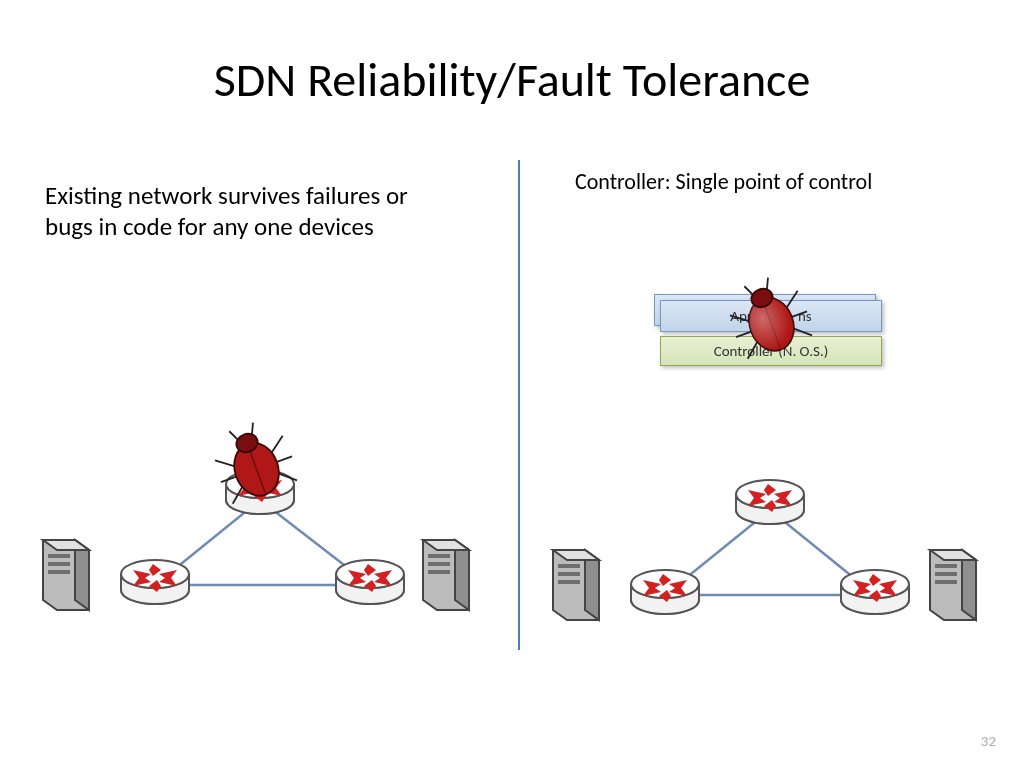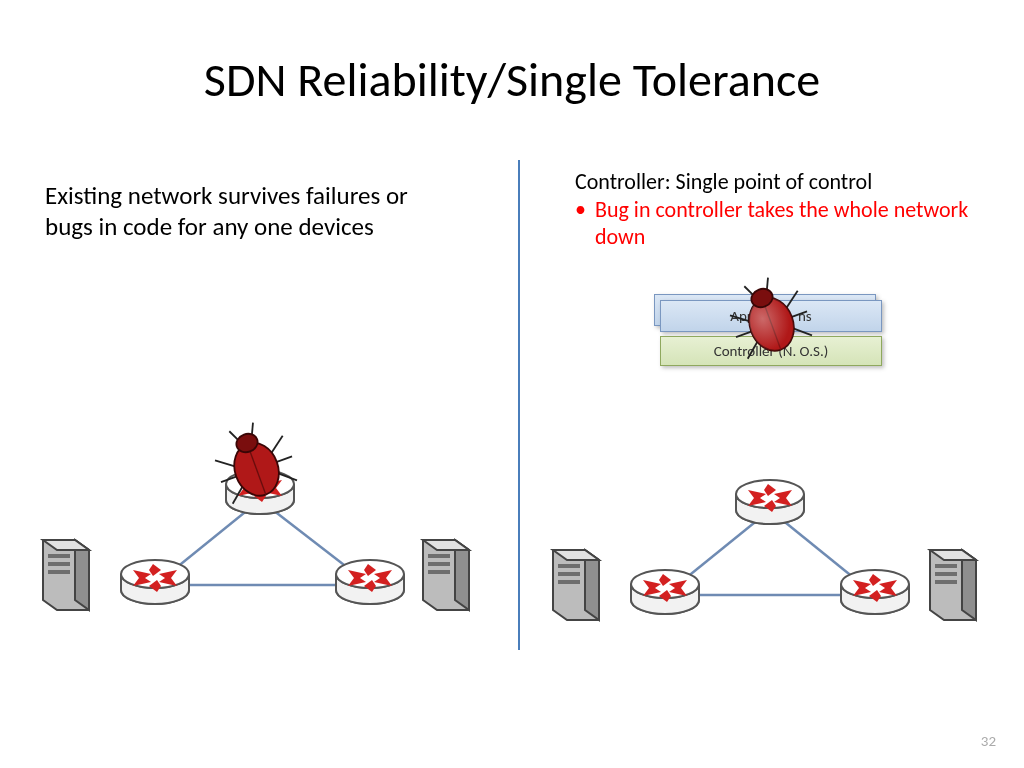--- a/index.html
+++ b/index.html
@@ -92,27 +92,26 @@
     width: 90px; height: 90px;
   }
   .bug svg { width: 100%; height: 100%; }
   
   .net { position: absolute; }
   .net svg { display: block; }
 </style>
 </head>
 <body>
 
-<div class="title">SDN Reliability/Single Tolerance</div>
+<div class="title">SDN Reliability/Fault Tolerance</div>
 
 <div class="left-text">Existing network survives failures or bugs in code for any one devices</div>
 
 <div class="right-text">
   <div>Controller: Single point of control</div>
-  <div class="bullet-red">Bug in controller takes the whole network down</div>
 </div>
 
 <div class="divider"></div>
 
 <div class="stack">
   <div class="appbox-back"></div>
   <div class="appbox">
     <span>App</span>
     <span style="visibility:hidden">licatio</span>
     <span>ns</span>

